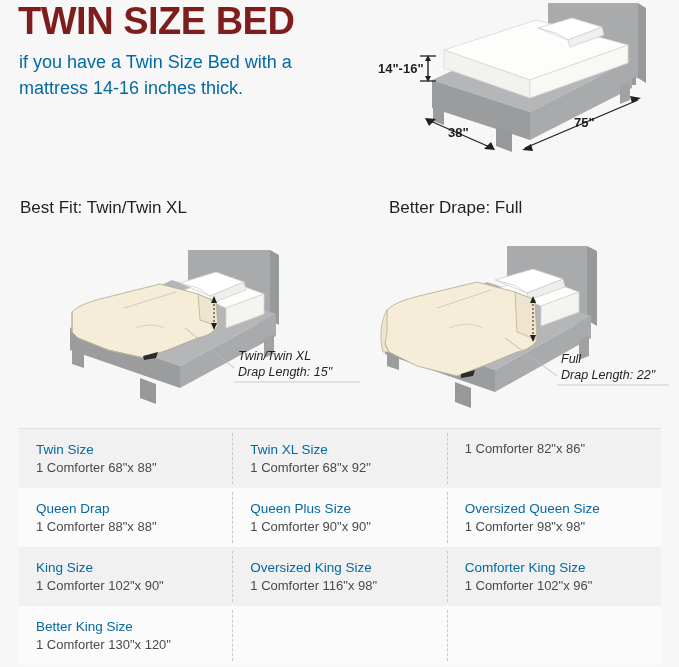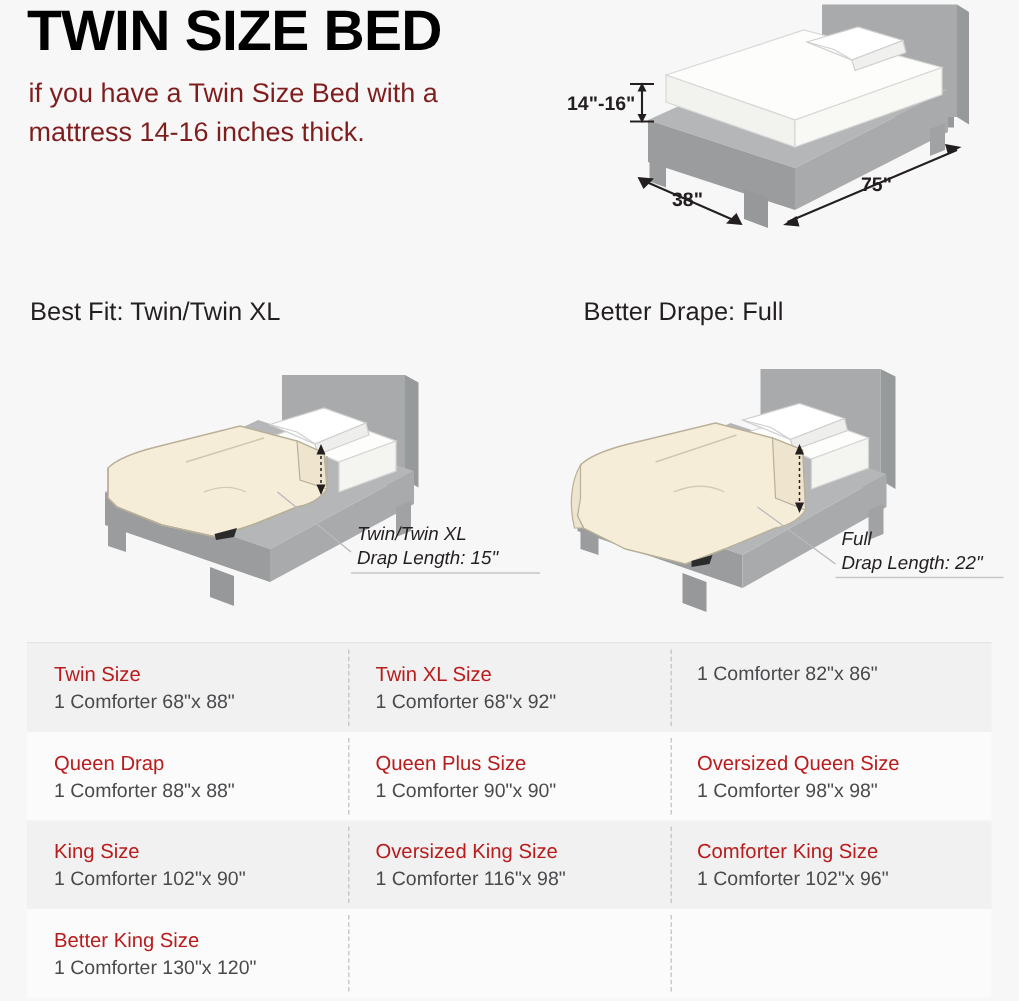--- a/index.html
+++ b/index.html
@@ -11,25 +11,25 @@
     position:relative;
     overflow:hidden;
   }
   .page { position:relative; width:679px; height:667px; }
 
   
   .header { position:absolute; left:0; top:0; width:679px; height:185px; }
   .title {
     position:absolute; left:18px; top:2px;
     font-size:38px; font-weight:bold; letter-spacing:-0.5px;
-    color:#000000; line-height:1.05; white-space:nowrap;
+    color:#7f1d1d; line-height:1.05; white-space:nowrap;
   }
   .subtitle {
     position:absolute; left:19px; top:50px; width:300px;
-    font-size:18px; font-weight:300; line-height:1.42; color:#7f1d1d;
+    font-size:18px; font-weight:300; line-height:1.42; color:#0369a1;
   }
   .hero-diagram { position:absolute; left:340px; top:0px; width:339px; height:180px; }
 
   
   .sec-head {
     position:absolute; font-size:17px; font-weight:400; color:#231f20; white-space:nowrap;
   }
   .sec-head.left  { left:20px;  top:198px; }
   .sec-head.right { left:389px; top:198px; }
 
@@ -49,21 +49,21 @@
   .trow.plain  { background:#fbfbfc; }
   .tcell {
     flex:0 0 33.333%; position:relative;
     padding:11px 0 0 18px;
   }
   .tcell + .tcell::before {
     content:""; position:absolute; left:0; top:4px; bottom:4px;
     border-left:1px dashed #c9c9cc;
   }
   .cell-title {
-    font-size:13.5px; font-weight:500; color:#b91c1c; line-height:1.42;
+    font-size:13.5px; font-weight:500; color:#0369a1; line-height:1.42;
   }
   .cell-sub {
     font-size:13px; font-weight:300; color:#4a4a4d; line-height:1.45;
   }
   .tcell.empty .cell-title, .tcell.empty .cell-sub { visibility:hidden; }
 
   svg { display:block; overflow:visible; }
   .annot { font-family:"Liberation Sans", sans-serif; font-style:italic; font-size:12.5px; fill:#231f20; }
   .dimlabel { font-family:"Liberation Sans", sans-serif; font-weight:bold; font-size:13px; fill:#231f20; }
 </style>

